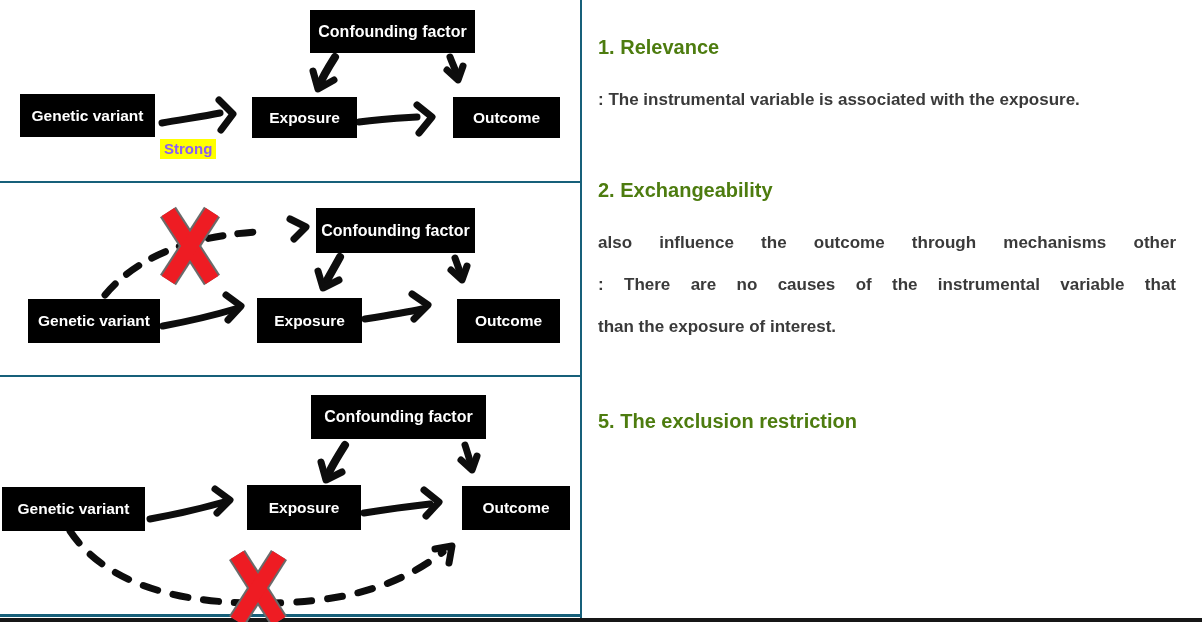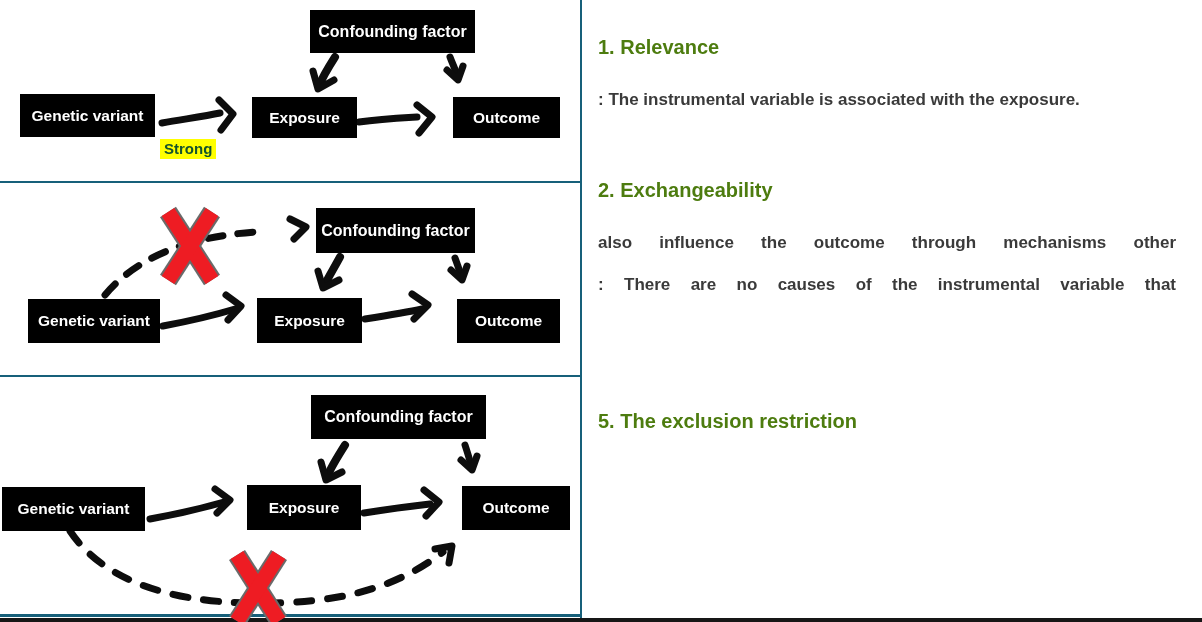--- a/index.html
+++ b/index.html
@@ -20,21 +20,21 @@
   #panel1{top:0;height:181px;z-index:2;}
   #panel2{top:183px;height:192px;z-index:2;}
   #panel3{top:378px;height:244px;z-index:3;}
   .node{
     position:absolute;background:#000000;color:#ffffff;
     display:flex;align-items:center;justify-content:center;
     font-weight:bold;font-size:15.5px;letter-spacing:0;white-space:nowrap;
   }
   .node.cf{font-size:16px;}
   .edge-label{
-    position:absolute;background:#ffff00;color:#14532d;
+    position:absolute;background:#ffff00;color:#8b5cf6;
     font-weight:bold;font-size:15px;padding:1px 4px;line-height:18px;white-space:nowrap;
   }
   .shaft{fill:none;stroke:#0d0d0d;stroke-width:7;stroke-linecap:round;}
   .shaft.bold{stroke-width:8;}
   .dashed{fill:none;stroke:#0d0d0d;stroke-width:7;stroke-linecap:round;}
   .head{fill:none;stroke:#0d0d0d;stroke-width:7;stroke-linecap:round;stroke-linejoin:round;}
   .xo{fill:none;stroke:#6a6a6a;stroke-width:19;stroke-linecap:butt;}
   .xr{fill:none;stroke:#ee1c23;stroke-width:15;stroke-linecap:butt;}
   
   .section{position:absolute;left:598px;width:578px;color:#3a3a3a;}
@@ -156,18 +156,19 @@
   <div class="body-lines">
     <div class="jline-last">: The instrumental variable is associated with the exposure.</div>
   </div>
 </div>
 
 <div class="section" id="sec2">
   <div class="heading">2. Exchangeability</div>
   <div class="body-lines">
     <div class="jline">also influence the outcome through mechanisms other</div>
     <div class="jline">: There are no causes of the instrumental variable that</div>
+    <div class="jline-last">than the exposure of interest.</div>
   </div>
 </div>
 
 <div class="section" id="sec3">
   <div class="heading">5. The exclusion restriction</div>
 </div>
 
 </body></html>

